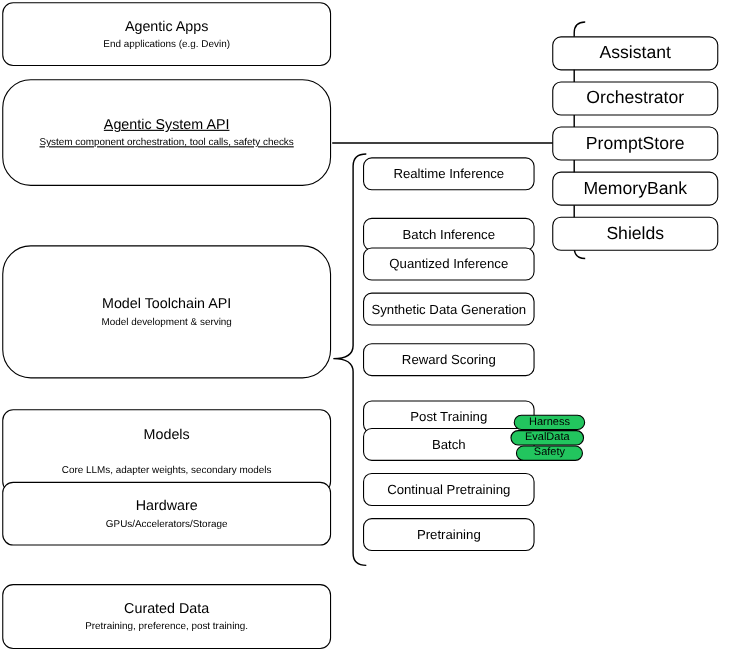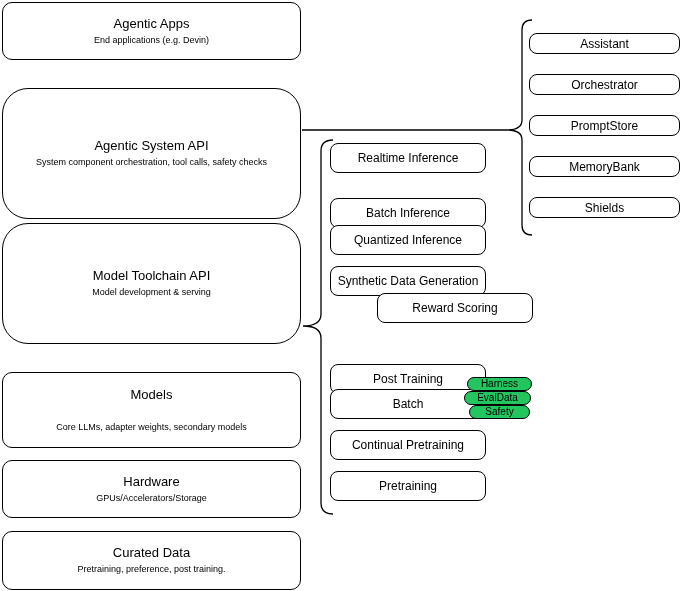--- a/index.html
+++ b/index.html
@@ -19,21 +19,21 @@
     display:flex;
     flex-direction:column;
     align-items:center;
     justify-content:center;
     text-align:center;
   }
   .bigbox{left:2px;width:299px;}
   .bigbox .title{font-size:13px;line-height:16px;}
   .bigbox .subtitle{font-size:9px;line-height:13px;margin-top:2px;}
   .midbox{left:330px;width:156px;height:30px;border-radius:8px;font-size:12px;}
-  .rightbox{left:529px;width:151px;height:21px;border-radius:8px;font-size:12px;}
+  .rightbox{left:502px;width:151px;height:31px;border-radius:8px;font-size:16px;}
   .pill{
     position:absolute;
     box-sizing:border-box;
     background:#22c55e;
     border:1.3px solid #000;
     border-radius:8px;
     height:14px;
     display:flex;align-items:center;justify-content:center;
     font-size:10px;line-height:10px;
     z-index:3;
@@ -44,36 +44,36 @@
 </head>
 <body>
 
 <div id="canvas">
 
   <div class="node bigbox" style="top:2px;height:58px;border-radius:10px;">
     <div class="title">Agentic Apps</div>
     <div class="subtitle">End applications (e.g. Devin)</div>
   </div>
 
-  <div class="node bigbox" style="top:88px;height:131px;border-radius:26px;">
+  <div class="node bigbox" style="top:72px;height:97px;border-radius:26px;text-decoration:underline;">
     <div class="title">Agentic System API</div>
     <div class="subtitle">System component orchestration, tool calls, safety checks</div>
   </div>
 
   <div class="node bigbox" style="top:223px;height:121px;border-radius:26px;">
     <div class="title">Model Toolchain API</div>
     <div class="subtitle">Model development &amp; serving</div>
   </div>
 
   <div class="node bigbox" style="top:372px;height:76px;border-radius:10px;gap:16px;">
     <div class="title">Models</div>
     <div class="subtitle">Core LLMs, adapter weights, secondary models</div>
   </div>
 
-  <div class="node bigbox" style="top:460px;height:58px;border-radius:10px;">
+  <div class="node bigbox" style="top:438px;height:58px;border-radius:10px;">
     <div class="title">Hardware</div>
     <div class="subtitle">GPUs/Accelerators/Storage</div>
   </div>
 
   <div class="node bigbox" style="top:531px;height:59px;border-radius:10px;">
     <div class="title">Curated Data</div>
     <div class="subtitle">Pretraining, preference, post training.</div>
   </div>
 
   <div class="node midbox" style="top:143px;">
@@ -81,21 +81,21 @@
     </div>
   <div class="node midbox" style="top:184px;margin-top:14px;">
       <span>Batch Inference</span>
     </div>
   <div class="node midbox" style="top:225px;">
       <span>Quantized Inference</span>
     </div>
   <div class="node midbox" style="top:266px;">
       <span>Synthetic Data Generation</span>
     </div>
-  <div class="node midbox" style="top:293px;margin-left:47px;">
+  <div class="node midbox" style="top:312px;">
       <span>Reward Scoring</span>
     </div>
   <div class="node midbox" style="top:364px;">
       <span>Post Training</span>
     </div>
   <div class="node midbox" style="top:389px;">
       <span>Batch</span>
     </div>
   <div class="node midbox" style="top:430px;">
       <span>Continual Pretraining</span>

